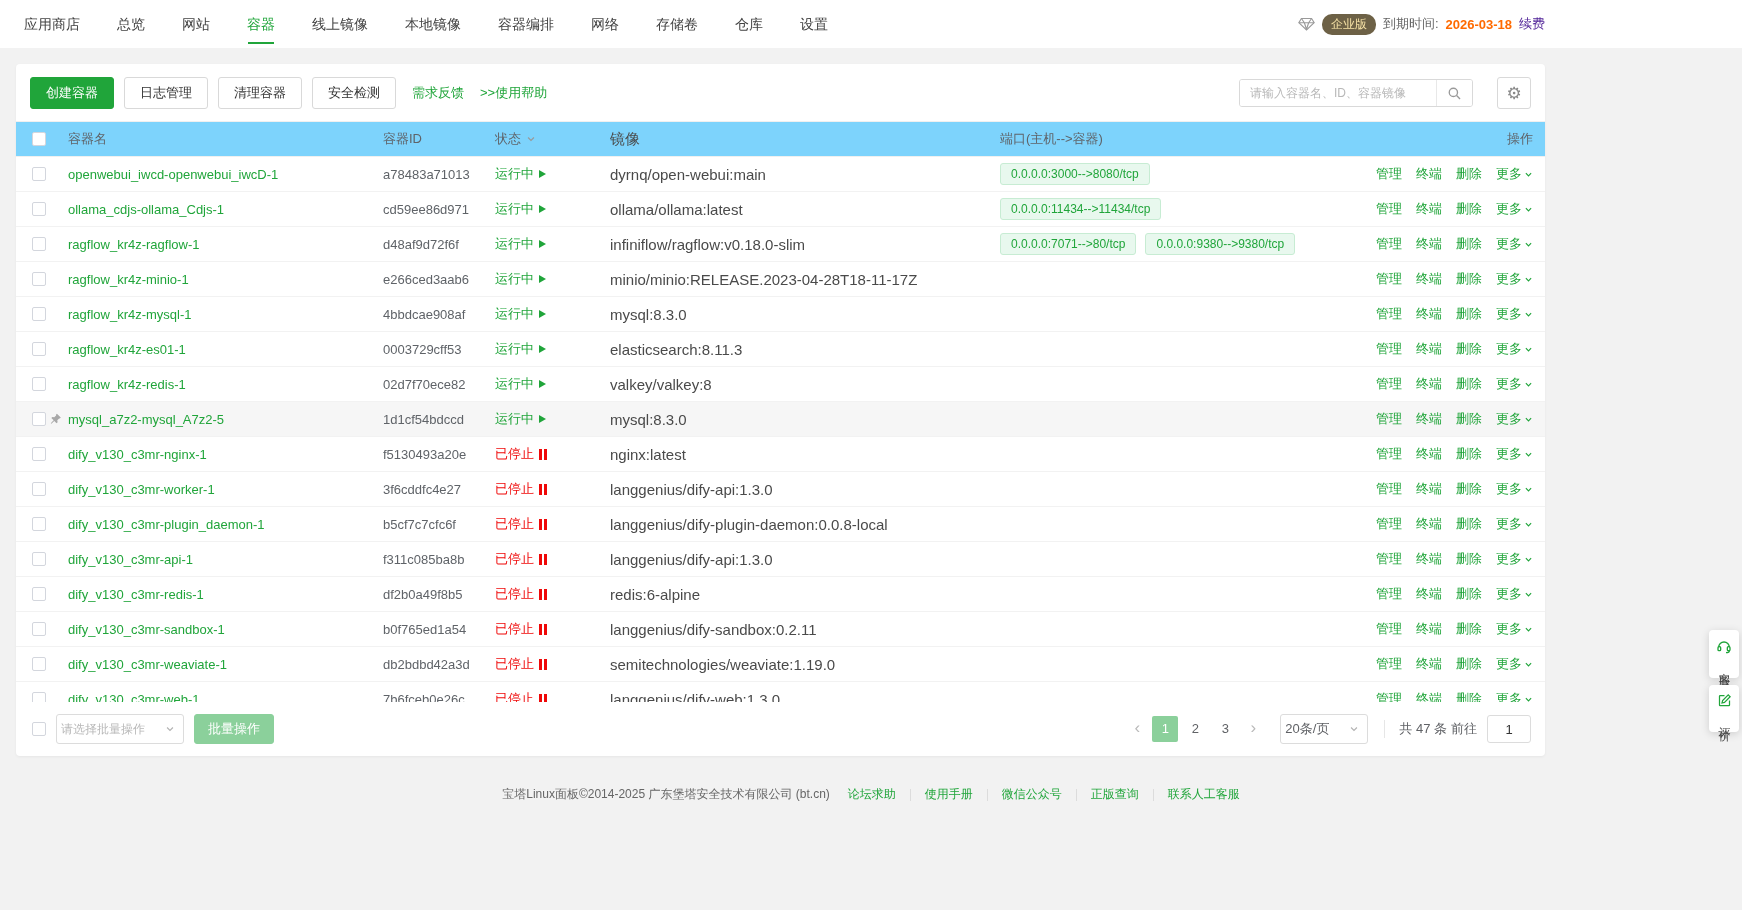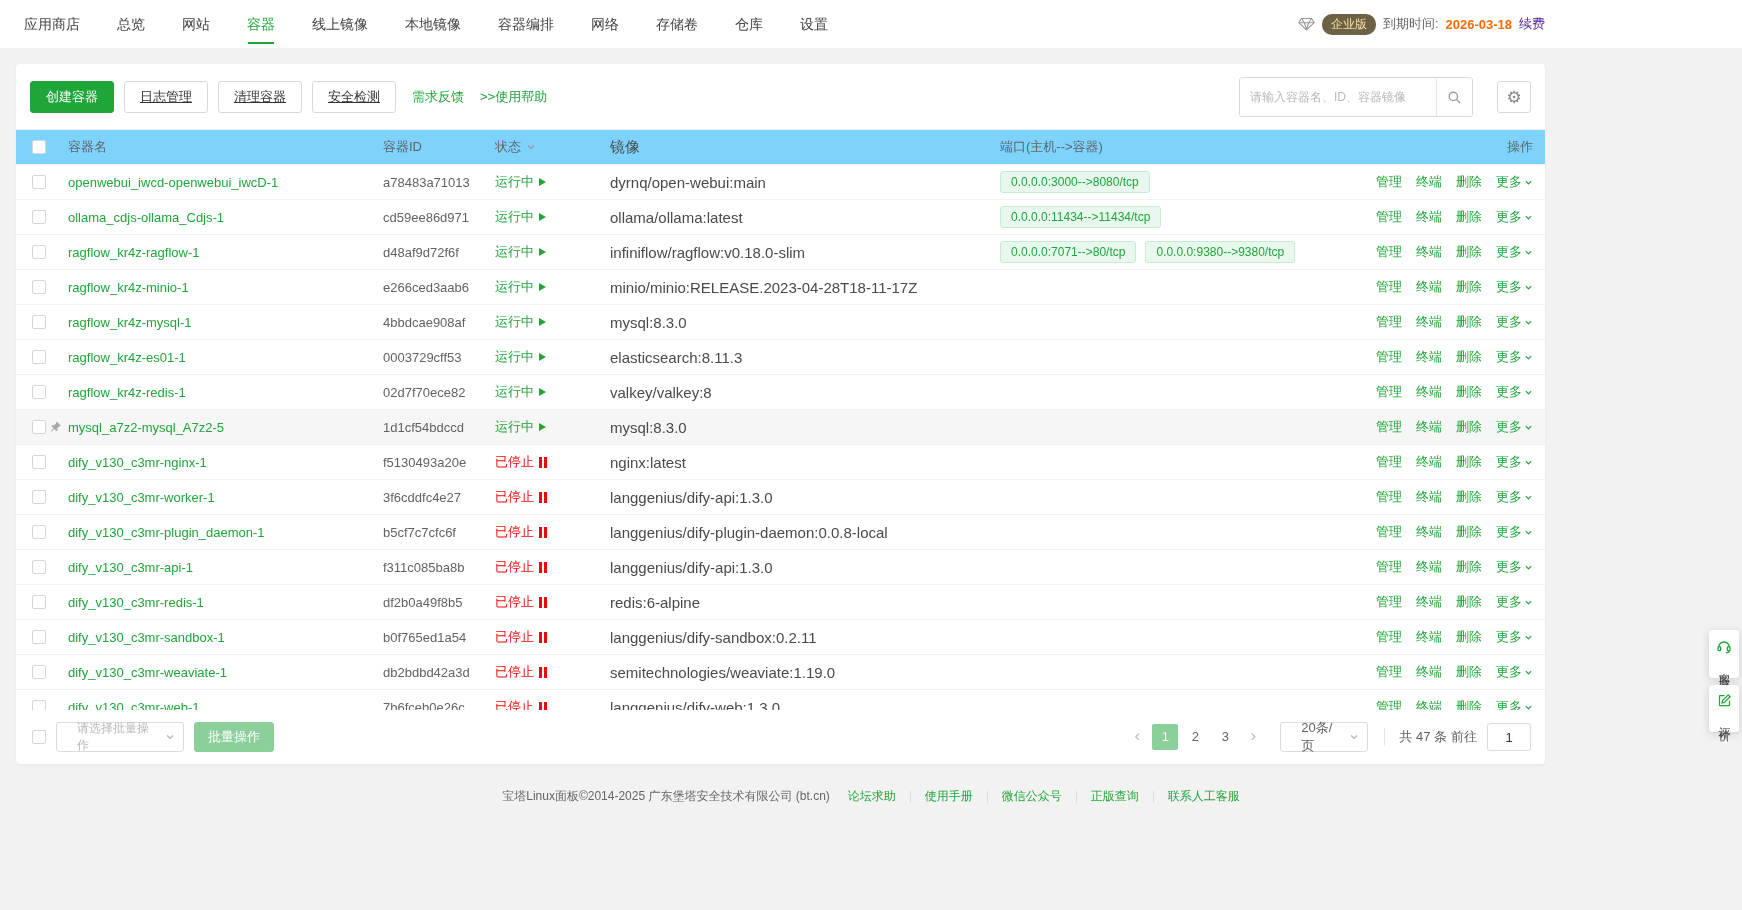--- a/index.html
+++ b/index.html
@@ -22,24 +22,24 @@
   .renew { color:#4c1d95; }
 
   
   .card { background:#fff; width:1529px; margin:16px 0 0 16px; border-radius:4px; box-shadow:0 1px 3px rgba(0,0,0,.05); }
 
   
   .toolbar { display:flex; align-items:center; padding:13px 14px 12px; gap:10px; }
   .btn { height:32px; padding:0 15px; font-size:13px; border-radius:3px; cursor:pointer; white-space:nowrap;
     font-family:"Liberation Sans","DejaVu Sans",sans-serif; }
   .btn-primary { background:#20a53a; border:1px solid #20a53a; color:#fff; }
-  .btn-default { background:#fff; border:1px solid #d9d9d9; color:#333;text-decoration:underline; }
+  .btn-default { background:#fff; border:1px solid #d9d9d9; color:#333; }
   .toolbar-link { color:#20a53a; font-size:13px; margin-left:6px; white-space:nowrap; }
   .toolbar-spacer { flex:1; }
-  .search-group { display:flex; align-items:center; height:40px; border:1px solid #d9d9d9; border-radius:3px; overflow:hidden; background:#fff; }
+  .search-group { display:flex; align-items:center; height:28px; border:1px solid #d9d9d9; border-radius:3px; overflow:hidden; background:#fff; }
   .search-input { border:none; outline:none; height:100%; width:196px; padding:0 10px; font-size:12px; color:#333;
     font-family:"Liberation Sans","DejaVu Sans",sans-serif; }
   .search-input::placeholder { color:#b8b8b8; }
   .search-btn { width:36px; height:100%; display:flex; align-items:center; justify-content:center; border-left:1px solid #e8e8e8; cursor:pointer; background:#fff; }
   .gear-btn { width:34px; height:32px; border:1px solid #d9d9d9; border-radius:3px; background:#fff; display:flex; align-items:center; justify-content:center; margin-left:14px; cursor:pointer; color:#8a8a8a; font-size:17px; line-height:1; }
 
   
   .thead { display:flex; align-items:center; height:36px; background:#7dd3fc; border-top:1px solid #f0f0f0; border-bottom:1px solid #f0f0f0; font-size:13px; color:#5f6368; }
   .cell { flex-shrink:0; }
   .c-check { width:52px; padding-left:16px; display:flex; align-items:center; }
@@ -61,35 +61,35 @@
   .play-icon { width:0; height:0; border-left:7px solid #20a53a; border-top:4px solid transparent; border-bottom:4px solid transparent; display:inline-block; }
   .pause-icon { display:inline-flex; gap:2px; }
   .pause-icon i { width:3px; height:11px; background:#ef0808; display:inline-block; }
   .port-badge { background:#e8f8ee; border:1px solid #c7ecd3; color:#20a53a; font-size:12px; padding:3px 10px; border-radius:3px; white-space:nowrap; }
   .c-actions a { color:#20a53a; white-space:nowrap; display:inline-flex; align-items:center; gap:2px; }
   .act-sep { width:1px; height:12px; background:#e6e6e6; display:inline-block; }
 
   
   .batch-bar { display:flex; align-items:center; padding:12px 14px; gap:10px; }
   .batch-check { margin-left:2px; }
-  .select-box { height:30px; border:1px solid #dcdcdc; border-radius:3px; display:flex; align-items:center; justify-content:space-between; padding:0 8px 0 20px; font-size:12px; color:#b8b8b8; background:#fff; cursor:pointer; gap:8px; }
+  .select-box { height:30px; border:1px solid #dcdcdc; border-radius:3px; display:flex; align-items:center; justify-content:space-between; padding:0 8px 0 4px; font-size:12px; color:#b8b8b8; background:#fff; cursor:pointer; gap:8px; }
   .batch-select { width:128px; }
   .btn-soft { background:#8bd09b; border:1px solid #8bd09b; color:#fff; height:30px; padding:0 13px; font-size:13px; border-radius:3px; cursor:pointer; }
   .pager { margin-left:auto; display:flex; align-items:center; gap:4px; }
   .page-arrow { color:#b9b9b9; font-size:17px; width:22px; height:26px; line-height:24px; text-align:center; cursor:pointer; user-select:none; }
   .page-num { min-width:26px; height:26px; line-height:26px; text-align:center; font-size:13px; color:#606266; border-radius:2px; cursor:pointer; background:#fff; }
   .page-num.active { background:#8bd09b; color:#fff; }
   .size-select { width:88px; margin-left:12px; color:#606266; font-size:13px; }
   .pager-divider { width:1px; height:18px; background:#e6e6e6; margin:0 10px 0 12px; }
   .total-text, .goto-label { font-size:13px; color:#606266; white-space:nowrap; }
   .goto-input { width:44px; height:28px; border:1px solid #dcdcdc; border-radius:3px; text-align:center; font-size:13px; color:#333; outline:none; margin-left:6px;
     font-family:"Liberation Sans","DejaVu Sans",sans-serif; }
 
   
-  .footer { margin-top:24px; width:1742px; display:flex; justify-content:center; align-items:center; font-size:12px; color:#666; gap:0; }
+  .footer { margin-top:30px; width:1742px; display:flex; justify-content:center; align-items:center; font-size:12px; color:#666; gap:0; }
   .footer a { color:#20a53a; }
   .f-item { display:flex; align-items:center; }
   .f-sep { width:1px; height:12px; background:#dcdcdc; margin:0 14px; }
   .f-gap { width:18px; }
 
   
   .float-stack { position:absolute; right:3px; top:630px; display:flex; flex-direction:column; gap:7px; }
   .float-btn { width:30px; background:#fff; border-radius:4px; box-shadow:0 2px 8px rgba(0,0,0,.15); padding:8px 0 9px; display:flex; flex-direction:column; align-items:center; gap:5px; cursor:pointer; }
   .float-btn .v-label { writing-mode:vertical-lr; font-size:12px; color:#454545; letter-spacing:3px; }
 

